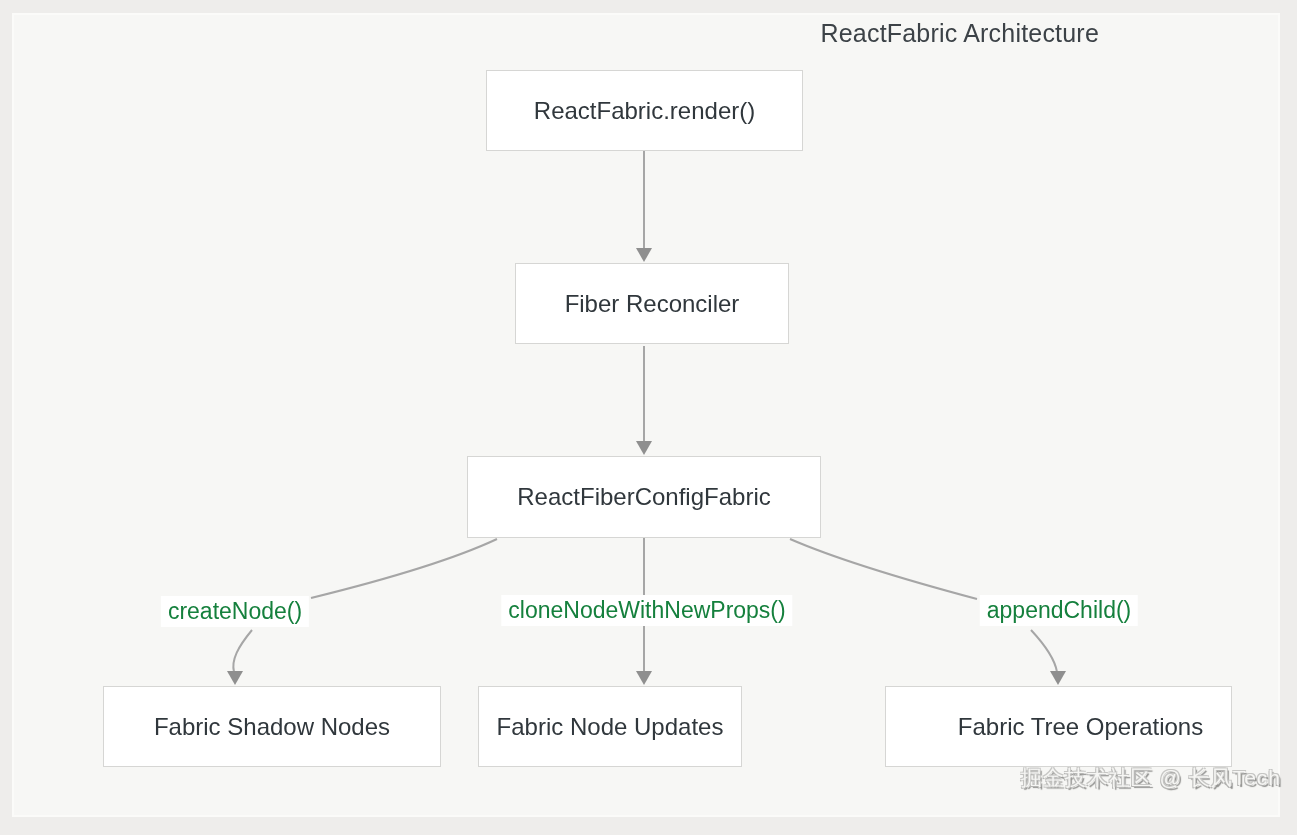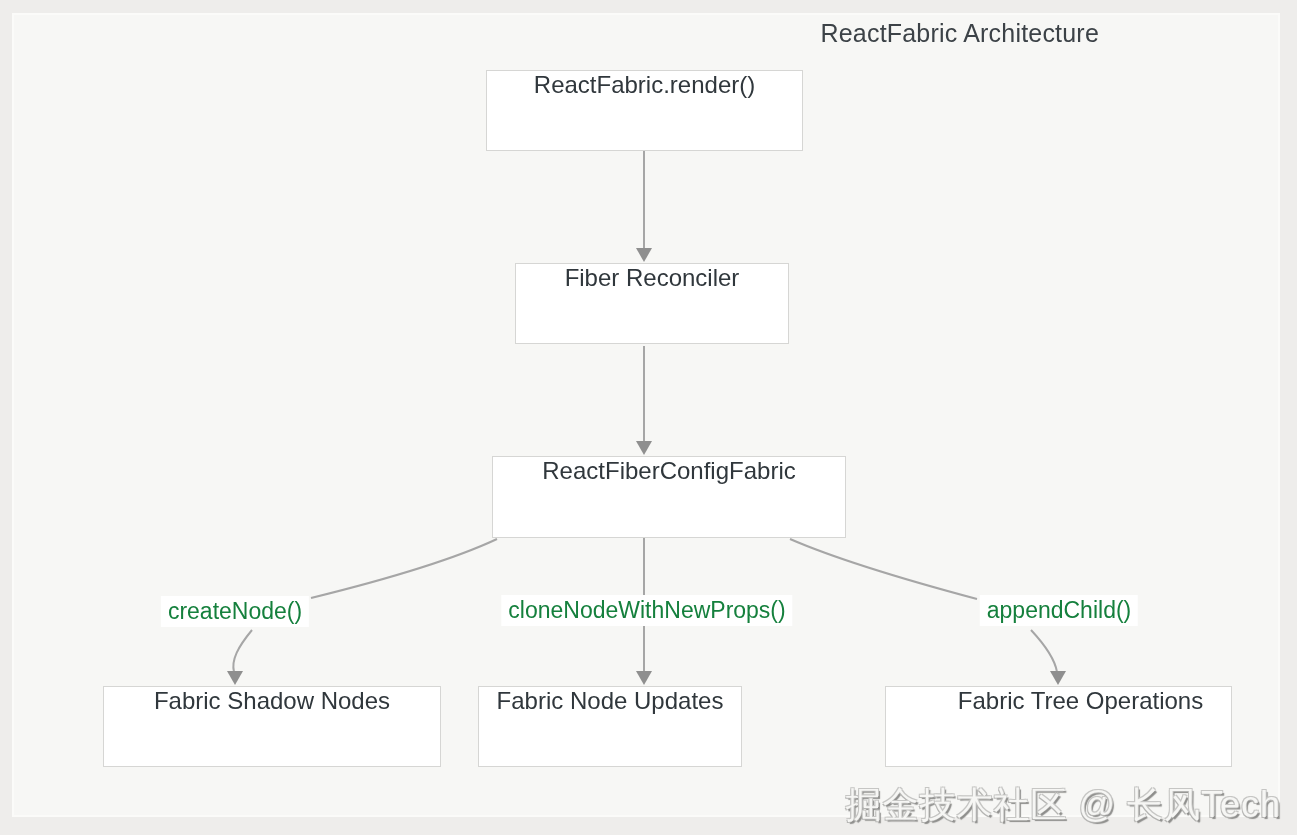--- a/index.html
+++ b/index.html
@@ -14,40 +14,40 @@
     background:#f7f7f5;border:2px solid #fbfbf9;box-sizing:border-box;
   }
   .title{
     position:absolute;left:0;top:19px;width:1099px;
     text-align:right;font-size:25px;color:#3c4247;letter-spacing:.2px;
   }
   svg.edges{position:absolute;left:0;top:0;width:1297px;height:835px;pointer-events:none;}
   .node{
     position:absolute;box-sizing:border-box;
     background:#ffffff;border:1px solid #d6d6d4;
-    display:flex;align-items:flex-start;justify-content:center;
+    display:flex;align-items:center;justify-content:center;
     font-size:24px;color:#30373c;white-space:nowrap;
   }
   .n-render {left:486px;top:70px; width:317px;height:81px;}
   .n-reconciler{left:507px;top:263px;width:274px;height:81px;margin-left:8px;}
-  .n-config{left:492px;top:456px;width:354px;height:82px;}
+  .n-config{left:467px;top:456px;width:354px;height:82px;}
   .n-shadow{left:65px; top:686px;width:338px;height:81px;margin-left:38px;}
   .n-updates{left:478px;top:686px;width:264px;height:81px;}
   .n-treeops{left:885px;top:686px;width:347px;height:81px;padding-left:44px;}
   .elabel{
     position:absolute;transform:translateX(-50%);
     background:#ffffff;padding:2px 7px;
     font-size:23px;color:#15803d;white-space:nowrap;
   }
   .l-create{left:235px;top:596px;}
   .l-clone{left:647px;top:595px;}
   .l-append{left:1059px;top:595px;}
   .watermark{
-    position:absolute;right:16px;top:781px;
-    font-size:36px;letter-spacing:1px;white-space:nowrap;
+    position:absolute;right:16px;top:764px;
+    font-size:21px;letter-spacing:1px;white-space:nowrap;
     color:#f6f6f4;
     text-shadow:-1px -1px 0 #c6c6c4, 1px -1px 0 #c6c6c4,
                 -1px 1px 0 #b5b5b3, 2px 2px 1px #8d8d8b;
   }
 </style>
 </head>
 <body>
 
 <div class="panel"></div>
 

